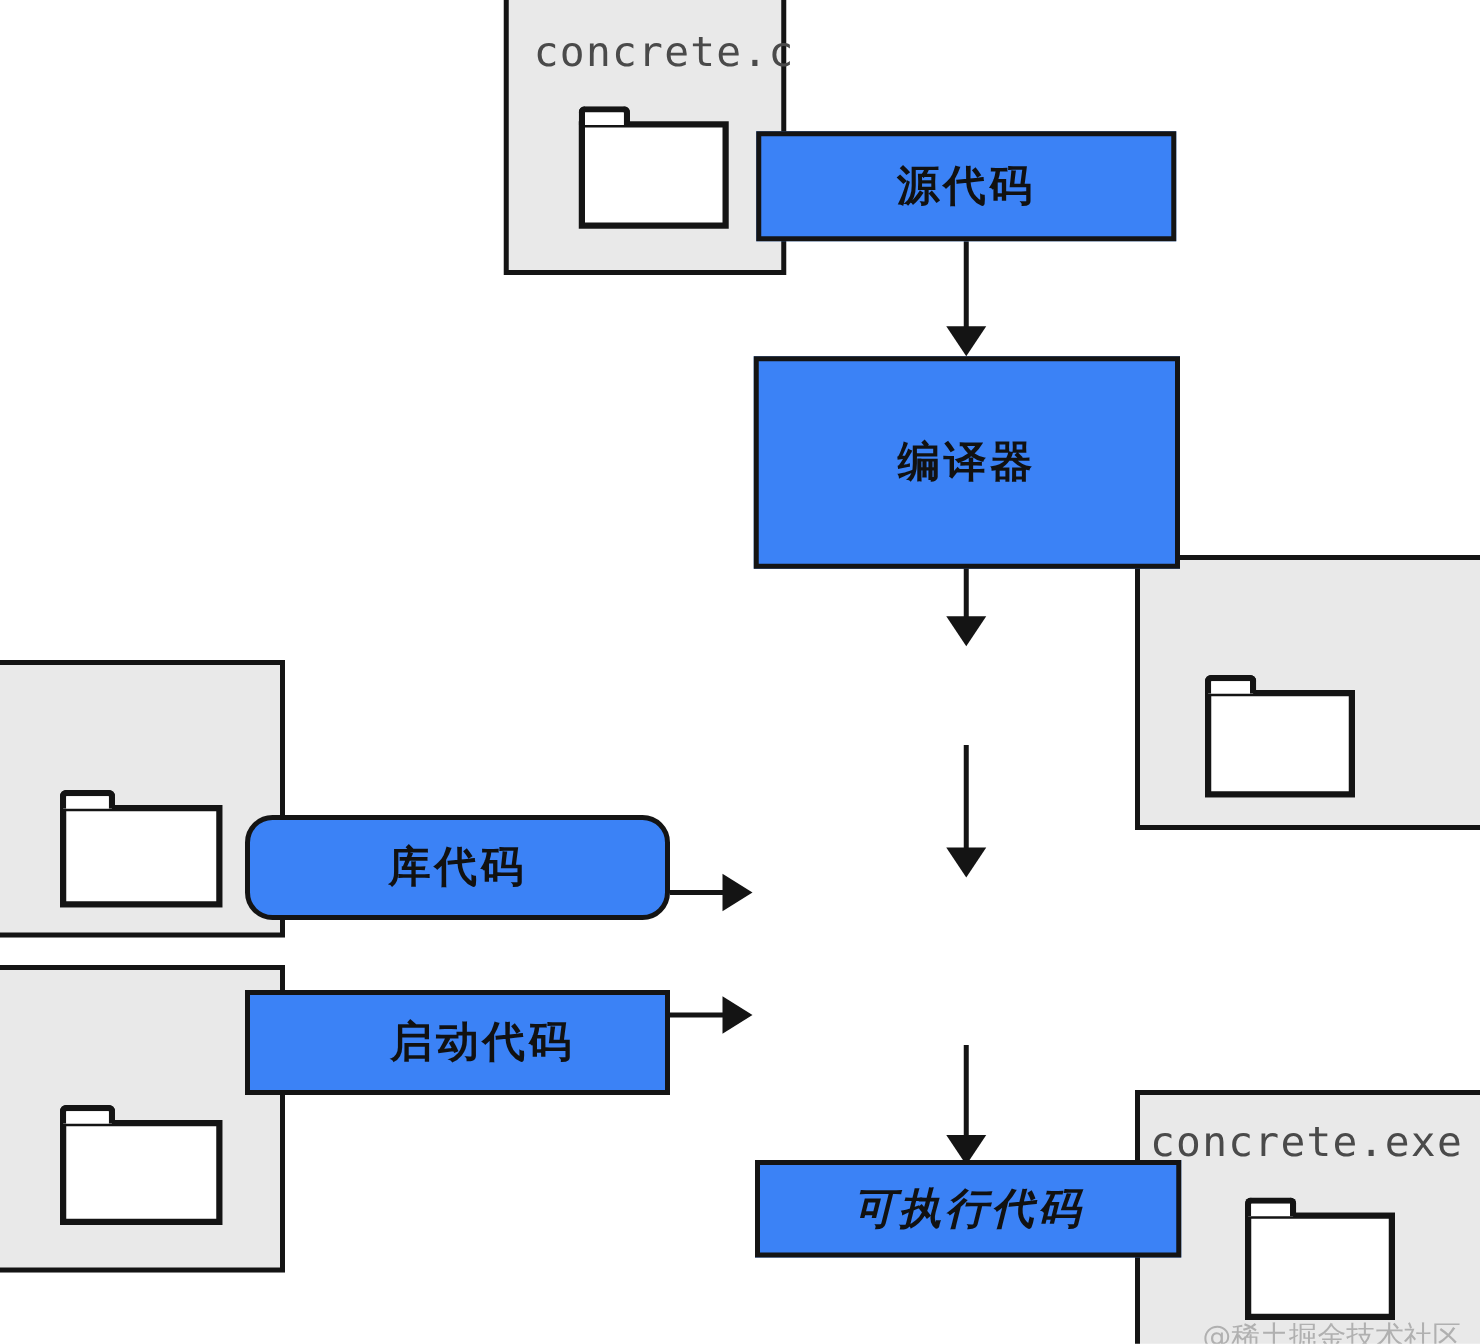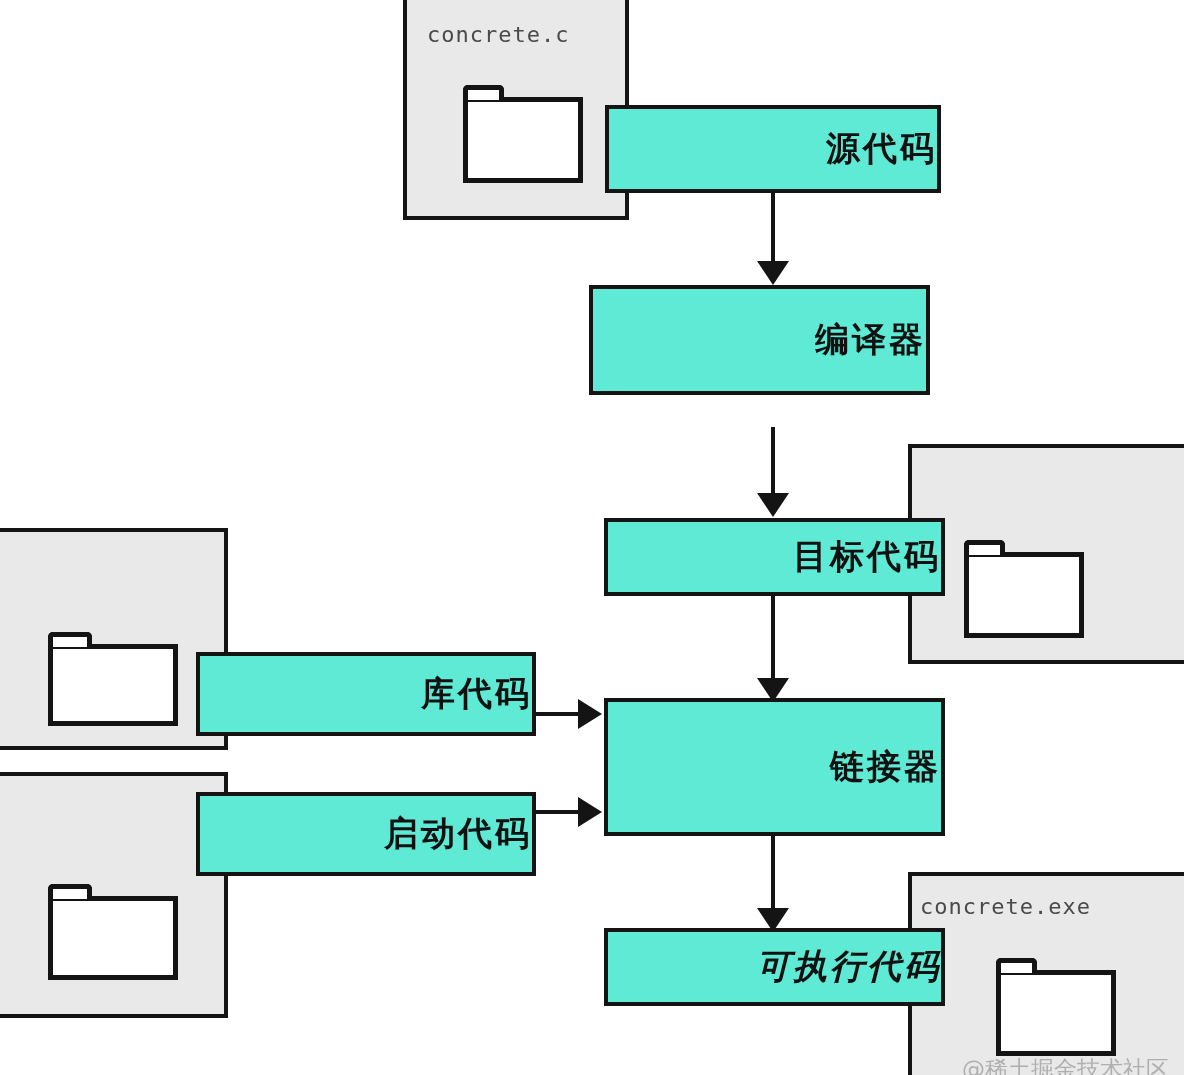--- a/index.html
+++ b/index.html
@@ -20,21 +20,21 @@
   .file-box{
     position:absolute;
     background:#e9e9e9;
     border:4px solid #141414;
     box-sizing:border-box;
     z-index:1;
   }
   .file-name{
     position:absolute;
     font-family:"DejaVu Sans Mono","Liberation Mono",monospace;
-    font-size:22px;
+    font-size:33px;
     letter-spacing:1px;
     color:#4a4a4a;
     white-space:nowrap;
     user-select:none;
   }
 
   
   .folder-icon{
     position:absolute;
   }
@@ -60,26 +60,26 @@
     bottom:0;
     border:5px solid #141414;
     background:#ffffff;
     box-sizing:border-box;
     z-index:1;
   }
 
   
   .proc-box{
     position:absolute;
-    background:#5eead4;
+    background:#3b82f6;
     border:4px solid #141414;
     box-sizing:border-box;
     display:flex;
     align-items:center;
-    justify-content:flex-end;
+    justify-content:center;
     z-index:3;
   }
   .proc-label{
     font-family:"DejaVu Sans","Liberation Sans",sans-serif;
     font-size:34px;
     font-weight:700;
     color:#111111;
     letter-spacing:3px;
     white-space:nowrap;
     user-select:none;
@@ -140,72 +140,66 @@
     </div>
   </div>
 
   <div class="proc-box" style="left:605px; top:105px; width:336px; height:88px;">
     <span class="proc-label">源代码</span>
   </div>
 
   <div class="v-line" style="left:771px; top:193px; height:72px;"></div>
   <div class="arrow-down" style="left:757px; top:261px;"></div>
 
-  <div class="proc-box" style="left:589px; top:285px; width:341px; height:110px;">
+  <div class="proc-box" style="left:603px; top:285px; width:341px; height:170px;">
     <span class="proc-label">编译器</span>
   </div>
 
   <div class="v-line" style="left:771px; top:427px; height:70px;"></div>
   <div class="arrow-down" style="left:757px; top:493px;"></div>
 
   <div class="file-box" style="left:908px; top:444px; width:280px; height:220px;">
     <div class="folder-icon" style="left:52px; top:92px; width:120px; height:98px;">
       <div class="tab"></div>
       <div class="body"></div>
     </div>
   </div>
 
-  <div class="proc-box" style="left:604px; top:518px; width:341px; height:78px;">
-    <span class="proc-label">目标代码</span>
-  </div>
 
   <div class="v-line" style="left:771px; top:596px; height:88px;"></div>
   <div class="arrow-down" style="left:757px; top:678px;"></div>
 
   <div class="file-box" style="left:-4px; top:528px; width:232px; height:222px;">
     <div class="folder-icon" style="left:48px; top:100px; width:130px; height:94px;">
       <div class="tab"></div>
       <div class="body"></div>
     </div>
   </div>
 
-  <div class="proc-box" style="left:196px; top:652px; width:340px; height:84px;">
+  <div class="proc-box" style="left:196px; top:652px; width:340px; height:84px;border-radius:22px;">
     <span class="proc-label">库代码</span>
   </div>
 
   <div class="h-line" style="left:536px; top:712px; width:44px;"></div>
   <div class="arrow-right" style="left:578px; top:699px;"></div>
 
   <div class="file-box" style="left:-4px; top:772px; width:232px; height:246px;">
     <div class="folder-icon" style="left:48px; top:108px; width:130px; height:96px;">
       <div class="tab"></div>
       <div class="body"></div>
     </div>
   </div>
 
   <div class="proc-box" style="left:196px; top:792px; width:340px; height:84px;padding-left:40px;">
     <span class="proc-label">启动代码</span>
   </div>
 
   <div class="h-line" style="left:536px; top:810px; width:44px;"></div>
   <div class="arrow-right" style="left:578px; top:797px;"></div>
 
-  <div class="proc-box" style="left:604px; top:698px; width:341px; height:138px;">
-    <span class="proc-label">链接器</span>
-  </div>
 
   <div class="v-line" style="left:771px; top:836px; height:78px;"></div>
   <div class="arrow-down" style="left:757px; top:908px;"></div>
 
   <div class="file-box" style="left:908px; top:872px; width:280px; height:210px;">
     <div class="file-name" style="left:8px; top:18px;">concrete.exe</div>
     <div class="folder-icon" style="left:84px; top:82px; width:120px; height:98px;">
       <div class="tab"></div>
       <div class="body"></div>
     </div>

